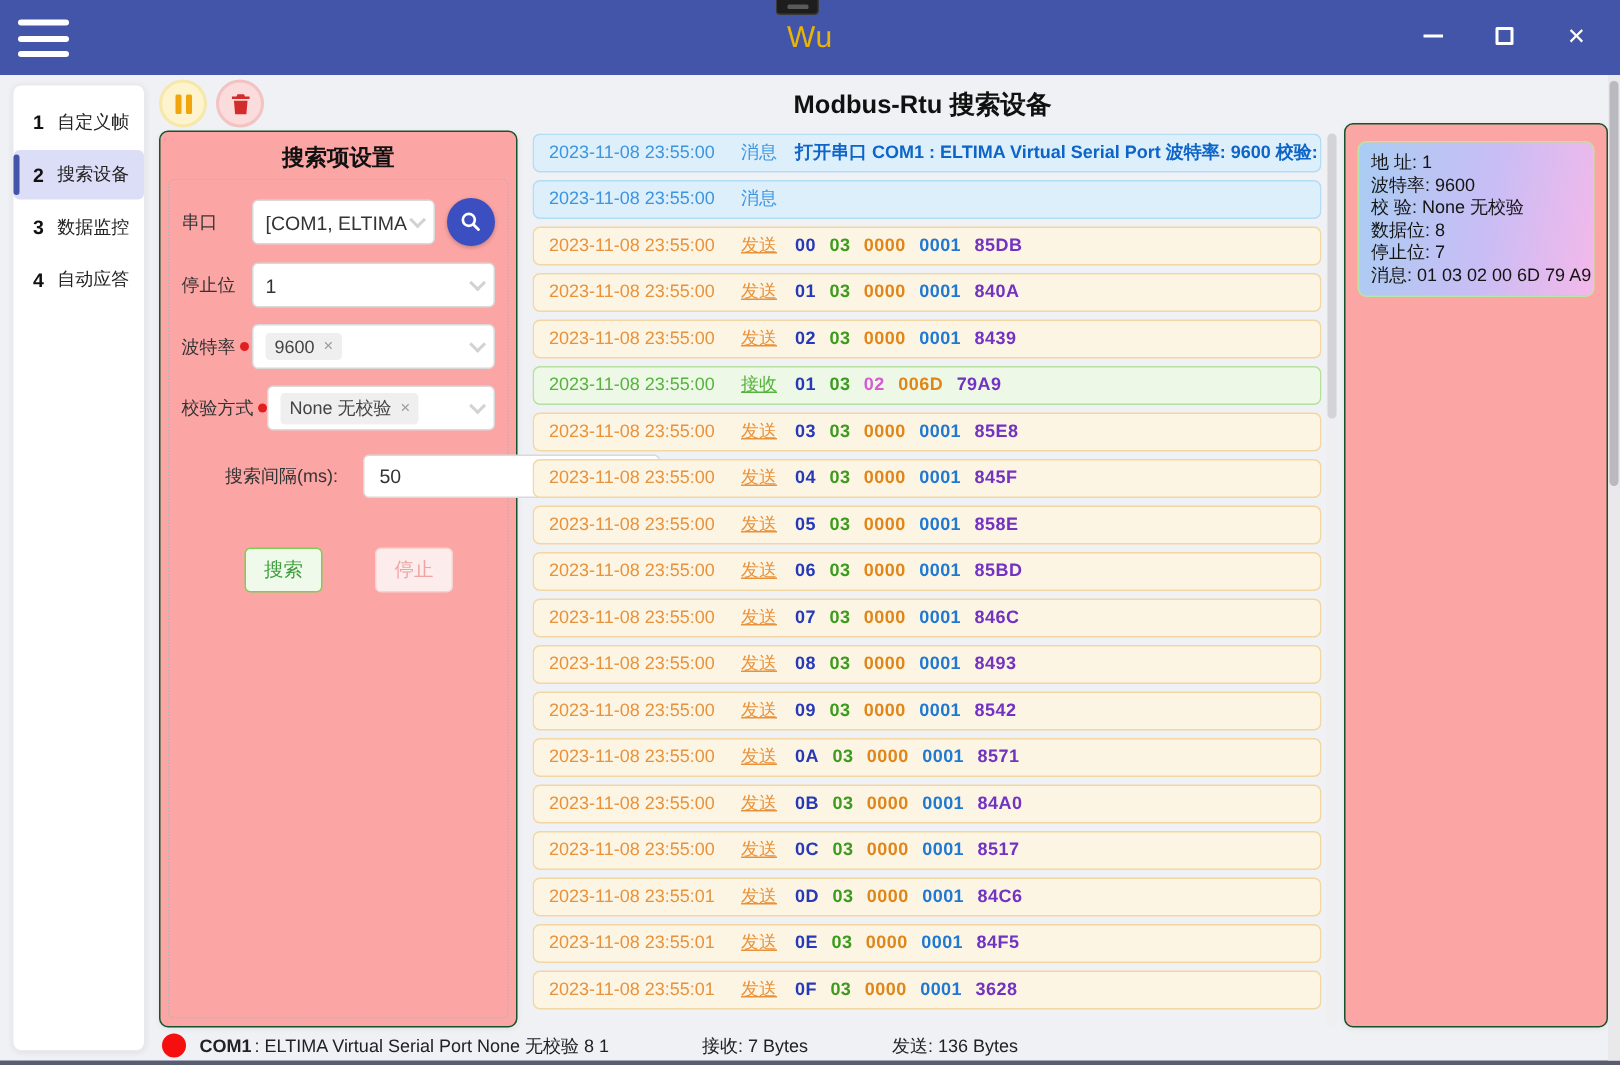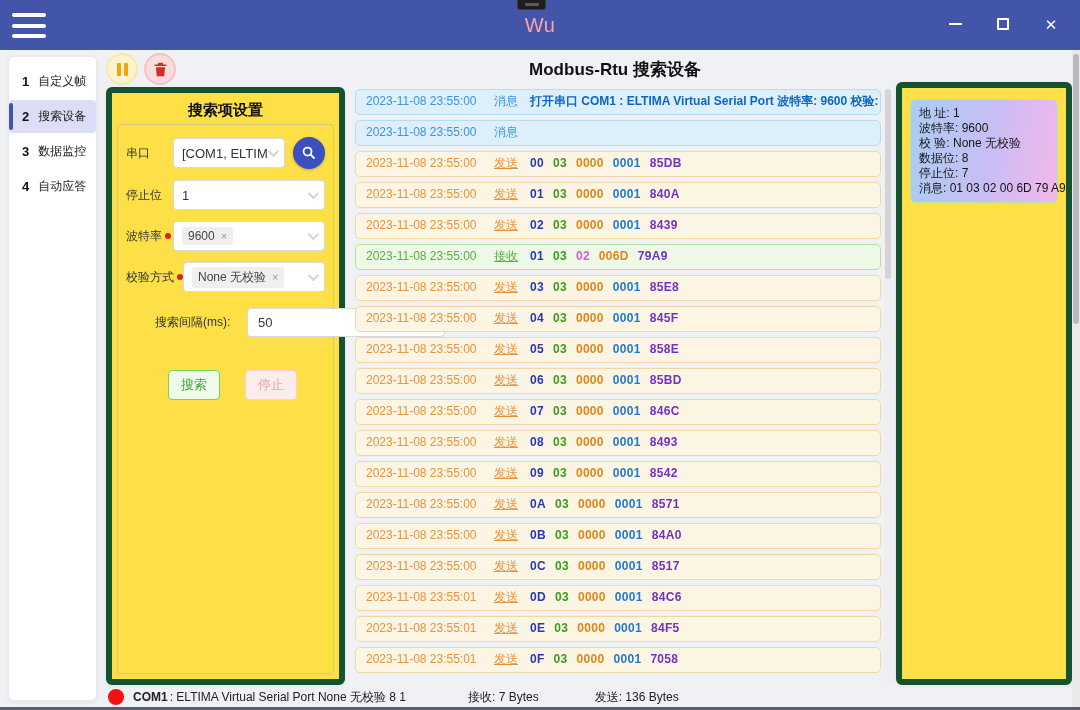--- a/index.html
+++ b/index.html
@@ -3,21 +3,21 @@
 <meta charset="utf-8">
 <style>
   * { margin:0; padding:0; box-sizing:border-box; }
   html,body { width:1080px; height:710px; overflow:hidden; }
   body { font-family:"Liberation Sans","DejaVu Sans",sans-serif; background:#f0f1f5; position:relative; }
 
   
   .titlebar { position:absolute; left:0; top:0; width:1080px; height:50px; background:#4355a8; }
   .hamburger { position:absolute; left:12px; top:13px; width:34px; height:25px; display:flex; flex-direction:column; justify-content:space-between; cursor:pointer; }
   .hamburger span { display:block; height:4px; background:#fff; border-radius:2px; }
-  .app-title { position:absolute; left:0; top:0; width:1080px; height:50px; display:flex; align-items:center; justify-content:center; color:#fca5a5; font-size:20px; letter-spacing:.5px; }
+  .app-title { position:absolute; left:0; top:0; width:1080px; height:50px; display:flex; align-items:center; justify-content:center; color:#eab308; font-size:20px; letter-spacing:.5px; }
   .winbtns { position:absolute; right:10px; top:8px; display:flex; gap:10px; }
   .winbtn { width:38px; height:32px; display:flex; align-items:center; justify-content:center; color:#fff; }
   .min-glyph { width:13px; height:2.5px; background:#fff; display:block; }
   .max-glyph { width:12px; height:12px; border:2px solid #fff; display:block; border-radius:1px; }
   .close-glyph { font-size:15px; line-height:1; }
   .notch { position:absolute; left:517px; top:0; width:29px; height:10px; background:#1d1d1d; border:1px solid #3a3a3a; border-top:none; border-radius:0 0 3px 3px; display:flex; align-items:center; justify-content:center; }
   .notch span { width:14px; height:3px; background:#5a5a5a; border-radius:1px; }
 
   
   .sidebar { position:absolute; left:8px; top:56px; width:89px; height:645px; background:#fff; border:1px solid #e9e9ee; border-radius:6px; box-shadow:0 1px 4px rgba(0,0,0,.07); padding-top:6px; }
@@ -31,21 +31,21 @@
   .toolbar { position:absolute; left:106px; top:53px; display:flex; gap:6px; }
   .tbtn { width:32px; height:32px; border-radius:50%; display:flex; align-items:center; justify-content:center; cursor:pointer; }
   .tbtn.pause { background:#fdf3cc; border:2px solid #f6e7ab; gap:3px; }
   .tbtn.pause i { display:block; width:4px; height:13px; background:#f2a50a; border-radius:1px; }
   .tbtn.trash { background:#fadcdc; border:2px solid #f3c2c2; }
 
   
   .page-title { position:absolute; left:350px; top:58px; width:530px; text-align:center; font-size:17px; font-weight:bold; color:#111; }
 
   
-  .card { background:#fde047; border:6px solid #14532d; border-radius:6px; box-shadow:0 1px 4px rgba(0,0,0,.06); }
+  .card { background:#fca5a5; border:1px solid #14532d; border-radius:6px; box-shadow:0 1px 4px rgba(0,0,0,.06); }
   .settings { position:absolute; left:106px; top:87px; width:239px; height:598px; }
   .settings h2 { text-align:center; font-size:15px; font-weight:bold; color:#111; padding-top:8px; }
   .dotted { position:absolute; left:5px; right:5px; top:31px; bottom:5px; border:1px dotted #b5b5b5; border-radius:4px; padding:12px 8px 8px 8px; }
   .frow { display:flex; align-items:center; margin-bottom:11px; }
   .f-label { font-size:12px; color:#333; min-width:47px; flex:none; display:flex; align-items:center; }
   .req { width:6px; height:6px; background:#e02020; border-radius:50%; display:inline-block; margin-left:3px; flex:none; }
   .control { flex:1; height:30px; border:1px solid #d9d9d9; border-radius:4px; background:#fff; display:flex; align-items:center; padding:0 8px; font-size:13px; color:#333; cursor:pointer; min-width:0; }
   .control .val { white-space:nowrap; overflow:hidden; }
   .chev { width:8px; height:8px; border-right:2px solid #d2d2d2; border-bottom:2px solid #d2d2d2; transform:rotate(45deg) translateY(-2px); margin-left:auto; flex:none; }
   .tag { background:#efefef; border-radius:3px; padding:2px 6px; font-size:12px; color:#444; display:flex; align-items:center; gap:6px; white-space:nowrap; }
@@ -347,21 +347,21 @@
       <div class="line">
         <span class="log-time">2023-11-08 23:55:01</span>
         <span class="log-tag">发送</span>
         <span class="bytes"><span class="b-addr">0E</span><span class="b-func">03</span><span class="b-reg">0000</span><span class="b-cnt">0001</span><span class="b-crc">84F5</span></span>
       </div>
     </div>
     <div class="log-row send">
       <div class="line">
         <span class="log-time">2023-11-08 23:55:01</span>
         <span class="log-tag">发送</span>
-        <span class="bytes"><span class="b-addr">0F</span><span class="b-func">03</span><span class="b-reg">0000</span><span class="b-cnt">0001</span><span class="b-crc">7058</span></span>
+        <span class="bytes"><span class="b-addr">0F</span><span class="b-func">03</span><span class="b-reg">0000</span><span class="b-cnt">0001</span><span class="b-crc">3628</span></span>
       </div>
     </div>
   </div>
 <div class="log-scrollbar">
     <div class="thumb"></div>
   </div>
 
 <div class="devices card">
   <div class="device-card">
     <div>地  址: 1</div>

